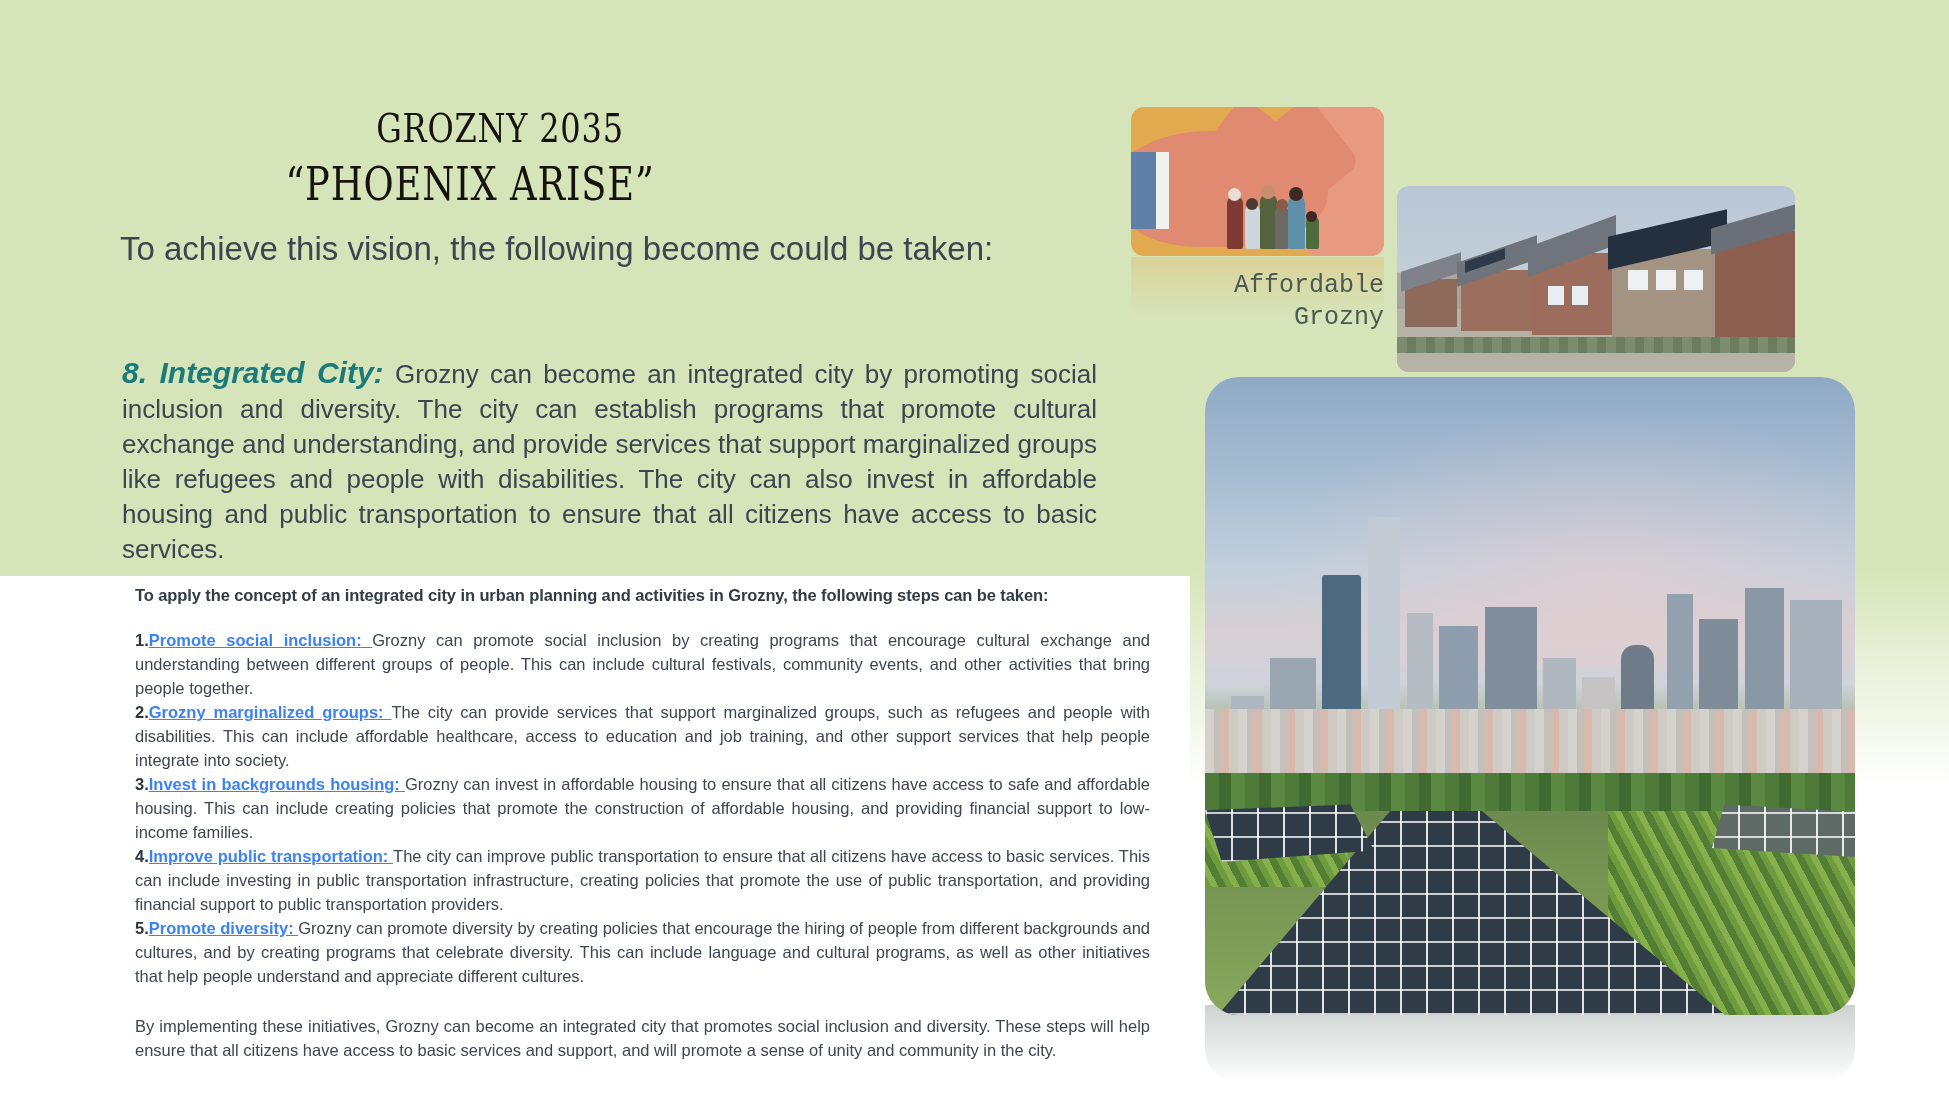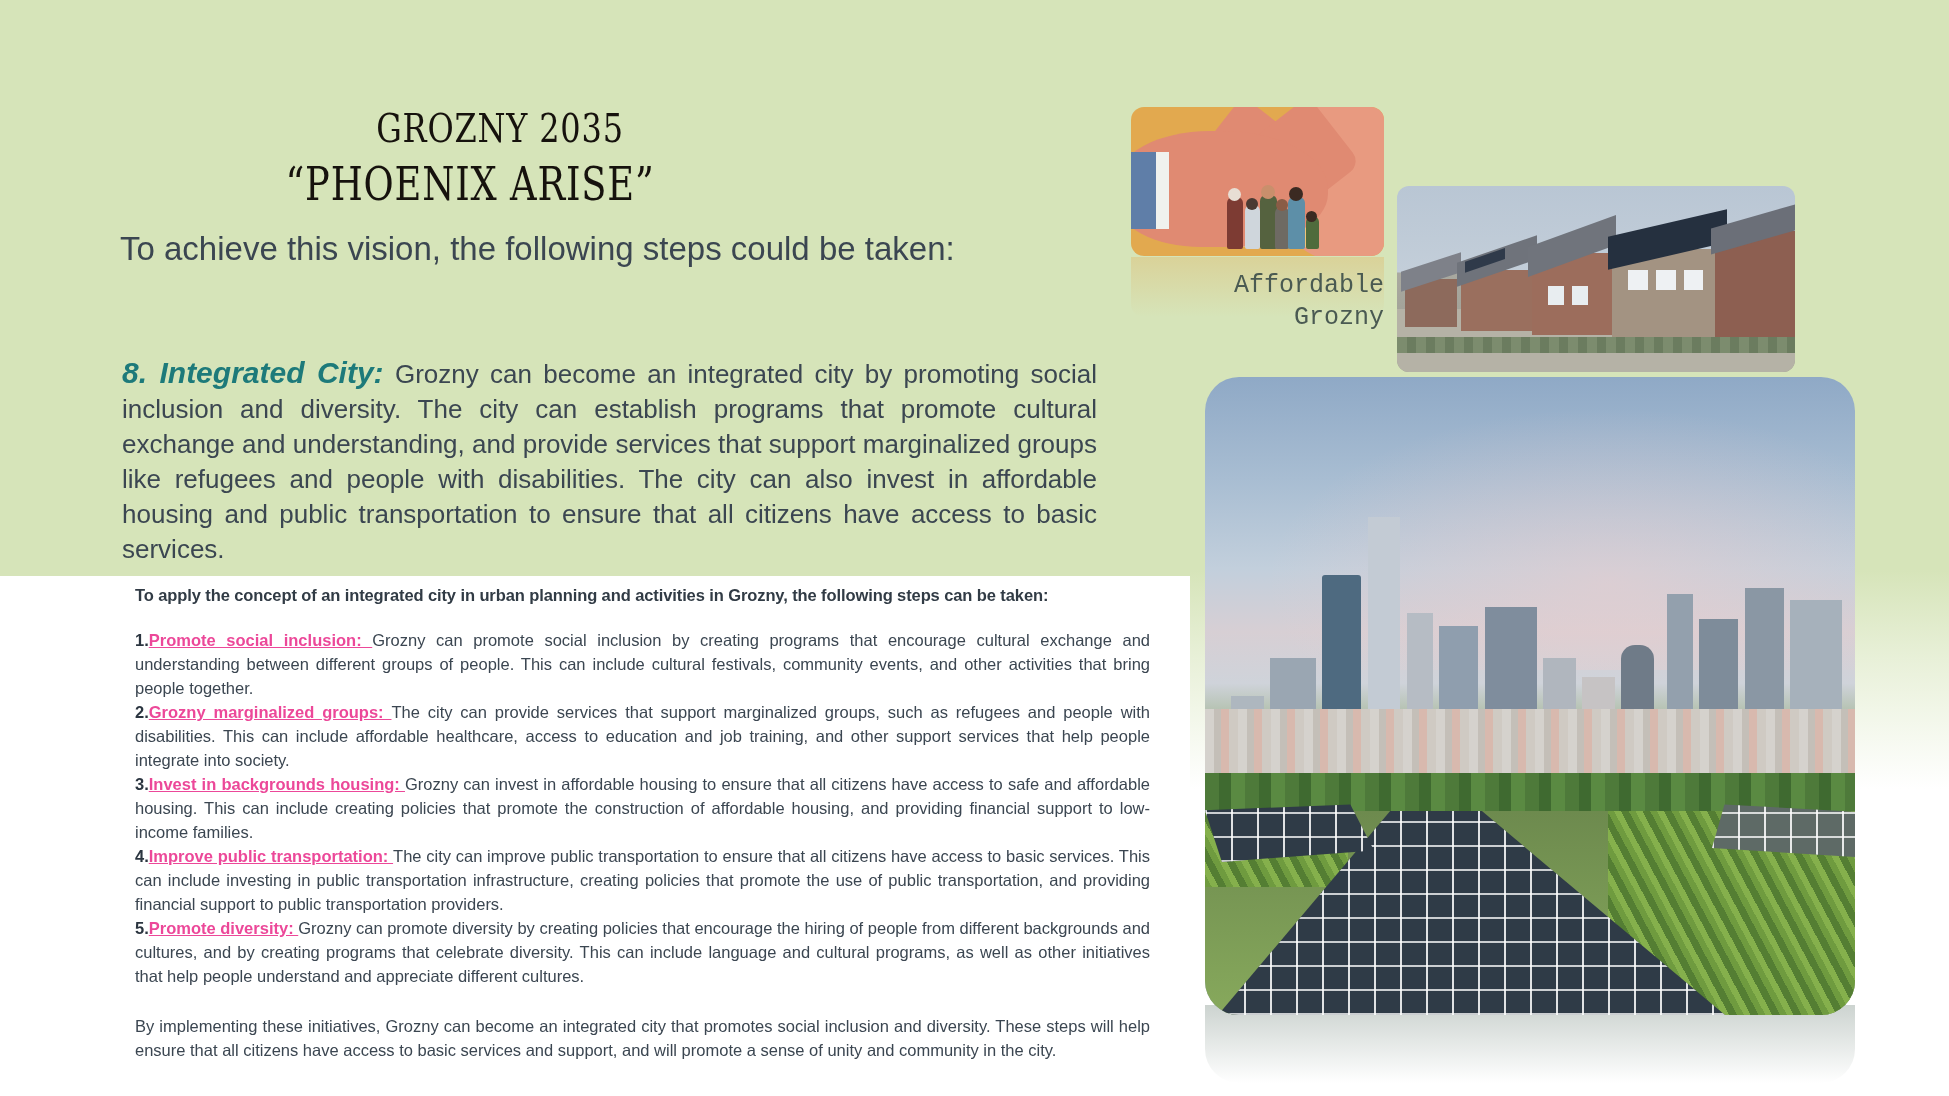--- a/index.html
+++ b/index.html
@@ -116,21 +116,21 @@
     font-size: 16.5px;
     line-height: 24px;
     text-align: justify;
     margin: 0 0 0 0;
   }
   .num-idx {
     font-weight: bold;
     color: #2b3540;
   }
   .item-head {
-    color: #ec4899;
+    color: #3b82f6;
     font-weight: bold;
     text-decoration: underline;
   }
   #closing {
     margin-top: 26px;
     font-size: 16.5px;
     line-height: 24px;
     text-align: justify;
   }
 
@@ -277,21 +277,21 @@
 </head>
 <body>
 
 <div id="green-band"></div>
 <div id="white-band"></div>
 <div id="green-right-strip"></div>
 
 <div id="title-block">
   <div id="title-main" class="deco-title">GROZNY 2035</div>
   <div id="title-sub" class="deco-title">“PHOENIX ARISE”</div>
-  <div id="subtitle-line">To achieve this vision, the following steps could be taken:</div>
+  <div id="subtitle-line">To achieve this vision, the following become could be taken:</div>
 </div>
 
 <div id="section8">
   <span class="s8-head">8. Integrated City:</span><span class="s8-body"> Grozny can become an integrated city by promoting social inclusion and diversity. The city can establish programs that promote cultural exchange and understanding, and provide services that support marginalized groups like refugees and people with disabilities. The city can also invest in affordable housing and public transportation to ensure that all citizens have access to basic services.</span>
 </div>
 
 <div id="lower">
   <div id="lower-intro">To apply the concept of an integrated city in urban planning and activities in Grozny, the following steps can be taken:</div>
 
   <div class="num-item">

